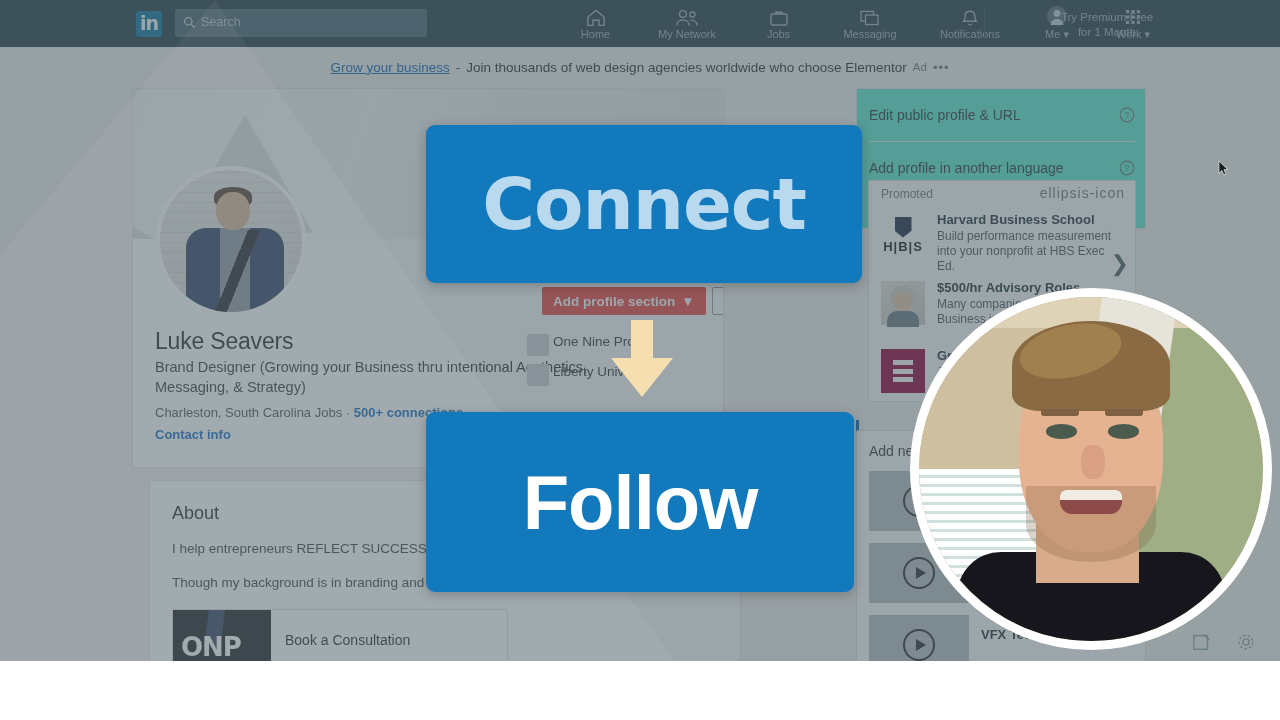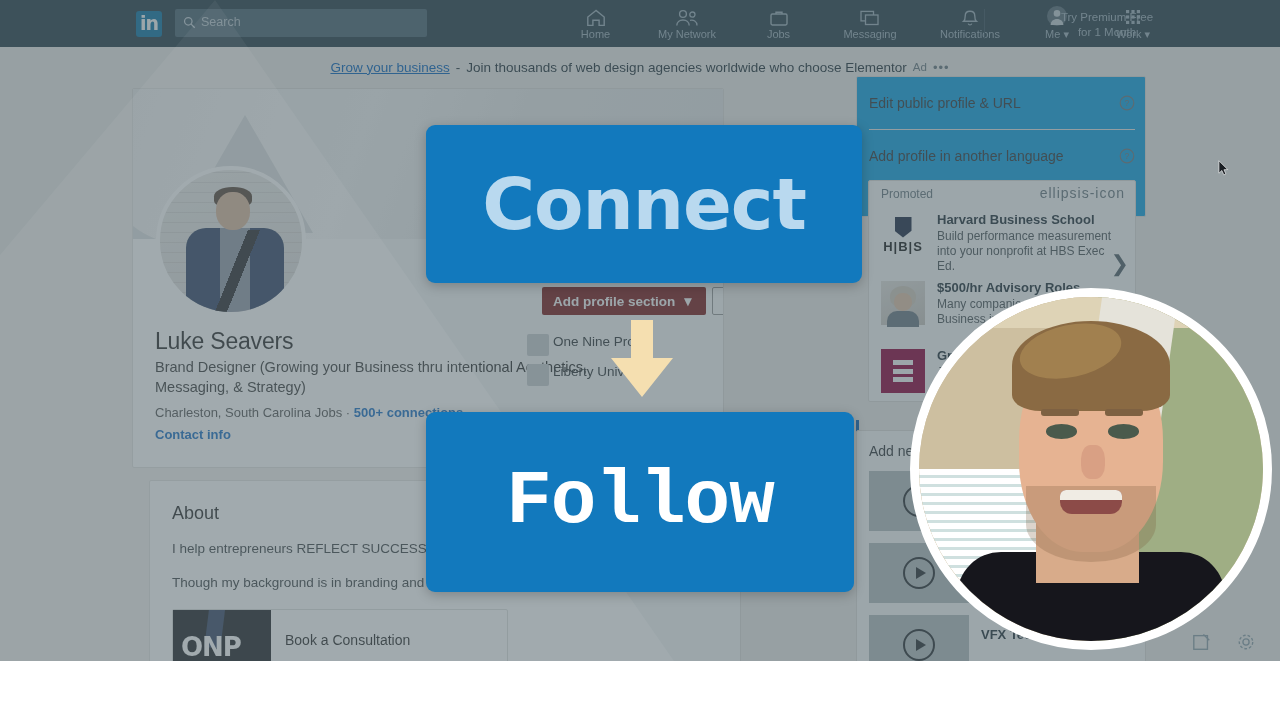--- a/index.html
+++ b/index.html
@@ -73,21 +73,21 @@
   #avatar .strap { position:absolute; left:44px; top:60px; width:62px; height:94px;
             background:linear-gradient(112deg,transparent 44%,#1b1b1f 44%,#1b1b1f 56%,transparent 56%); }
 
   #pname { position:absolute; left:22px; top:239px; font-size:23px; color:#1a1a1a; font-weight:400; letter-spacing:-.2px;}
   #pheadline { position:absolute; left:22px; top:268px; width:480px; font-size:14.5px; color:#2f2f2f; line-height:20px;}
   #pmeta { position:absolute; left:22px; top:316px; font-size:13px; color:#4a4a4a; }
   #pmeta .conns { color:#0a66c2; font-weight:600; }
   #pcontact { position:absolute; left:22px; top:338px; font-size:13px; color:#0a66c2; font-weight:600; }
 
   #btn-addsection { position:absolute; left:409px; top:198px; height:28px; padding:0 11px;
-            background:#7f1d1d; color:#fff; font-size:13.5px; font-weight:600; border-radius:2px;
+            background:#ef4444; color:#fff; font-size:13.5px; font-weight:600; border-radius:2px;
             display:flex; align-items:center; gap:6px; }
   #btn-more { position:absolute; left:579px; top:198px; height:28px; padding:0 14px;
             background:#fff; color:#4a4a4a; font-size:13.5px; border:1px solid #9b9b9b; border-radius:2px;
             display:flex; align-items:center; }
 
   #exp-1 { position:absolute; left:420px; top:245px; font-size:13.5px; color:#33383b; }
   #exp-2 { position:absolute; left:420px; top:275px; font-size:13.5px; color:#33383b; }
   .exp-logo { position:absolute; width:22px; height:22px; border-radius:2px; background:#cfd3d6; }
 
   
@@ -99,21 +99,21 @@
   #consult { position:absolute; left:22px; top:128px; width:336px; height:62px;
              border:1px solid #e0dfdd; border-radius:2px; background:#fff; }
   #consult .thumb { position:absolute; left:0; top:0; width:98px; height:62px; background:#111418; overflow:hidden; }
   #consult .thumb .tie { position:absolute; left:34px; top:-6px; width:16px; height:44px; background:#2c3c5c;
             transform:rotate(7deg); }
   #consult .thumb .onp2 { position:absolute; left:8px; top:22px; font-size:26px; font-weight:800; color:#fff;
             letter-spacing:-1px; font-family:"DejaVu Sans", sans-serif; }
   #consult .ctitle { position:absolute; left:112px; top:22px; font-size:14px; color:#1a1a1a; font-weight:400; }
 
   
-  #rail-a { position:absolute; left:856px; top:76px; width:290px; height:141px; background:#0ea5e9;
+  #rail-a { position:absolute; left:856px; top:88px; width:290px; height:141px; background:#5eead4;
             border:1px solid #e3e2e0; border-radius:2px; }
   .rail-row { position:absolute; left:0; width:290px; height:52px; display:flex; align-items:center;
             padding:0 12px; justify-content:space-between; font-size:14px; color:#33383b; }
   .rail-div { position:absolute; left:12px; width:266px; height:1px; background:#ebebeb; }
   .q-icon { width:16px; height:16px; }
 
   #promo { position:absolute; left:868px; top:180px; width:268px; height:222px; background:#fff;
            border:1px solid #e3e2e0; border-radius:2px; }
   #promo .phead { position:absolute; left:12px; top:6px; font-size:12px; color:#6b7a82; }
   #promo .pdots { position:absolute; right:10px; top:4px; font-size:14px; color:#6b7a82; letter-spacing:1px; }
@@ -162,21 +162,21 @@
          clip-path:polygon(690px 661px, 1280px 661px, 1280px 720px, 690px 720px); }
 
   
   .cta { position:absolute; background:#1279bd; border-radius:9px; display:flex; align-items:center;
          justify-content:center; box-shadow:0 3px 12px rgba(0,0,0,.22); }
   #cta-connect { left:426px; top:125px; width:436px; height:158px; }
   #cta-connect .t { font-size:72px; font-weight:700; color:#b9d9ef; letter-spacing:-1px;
          font-family:"DejaVu Sans", sans-serif; }
   #cta-follow { left:426px; top:412px; width:428px; height:180px; }
   #cta-follow .t { font-size:76px; font-weight:700; color:#ffffff; letter-spacing:-1px;
-         font-family:Liberation Mono, monospace; }
+         font-family:Liberation Sans, sans-serif; }
 
   #arrow { position:absolute; left:600px; top:320px; width:84px; height:78px; }
 
   
   #cam { position:absolute; left:910px; top:288px; width:362px; height:362px; border-radius:50%;
          border:9px solid #ffffff; overflow:hidden; background:#cdbfa0; }
   #cam .wall-l { position:absolute; left:0; top:0; width:52%; height:100%; background:#cdbfa0; }
   #cam .wall-r { position:absolute; left:52%; top:0; width:48%; height:100%; background:#9fae84; }
   #cam .wall-white { position:absolute; left:50%; top:0; width:22%; height:46%; background:#e5e3da;
          transform:skewX(-8deg); }

